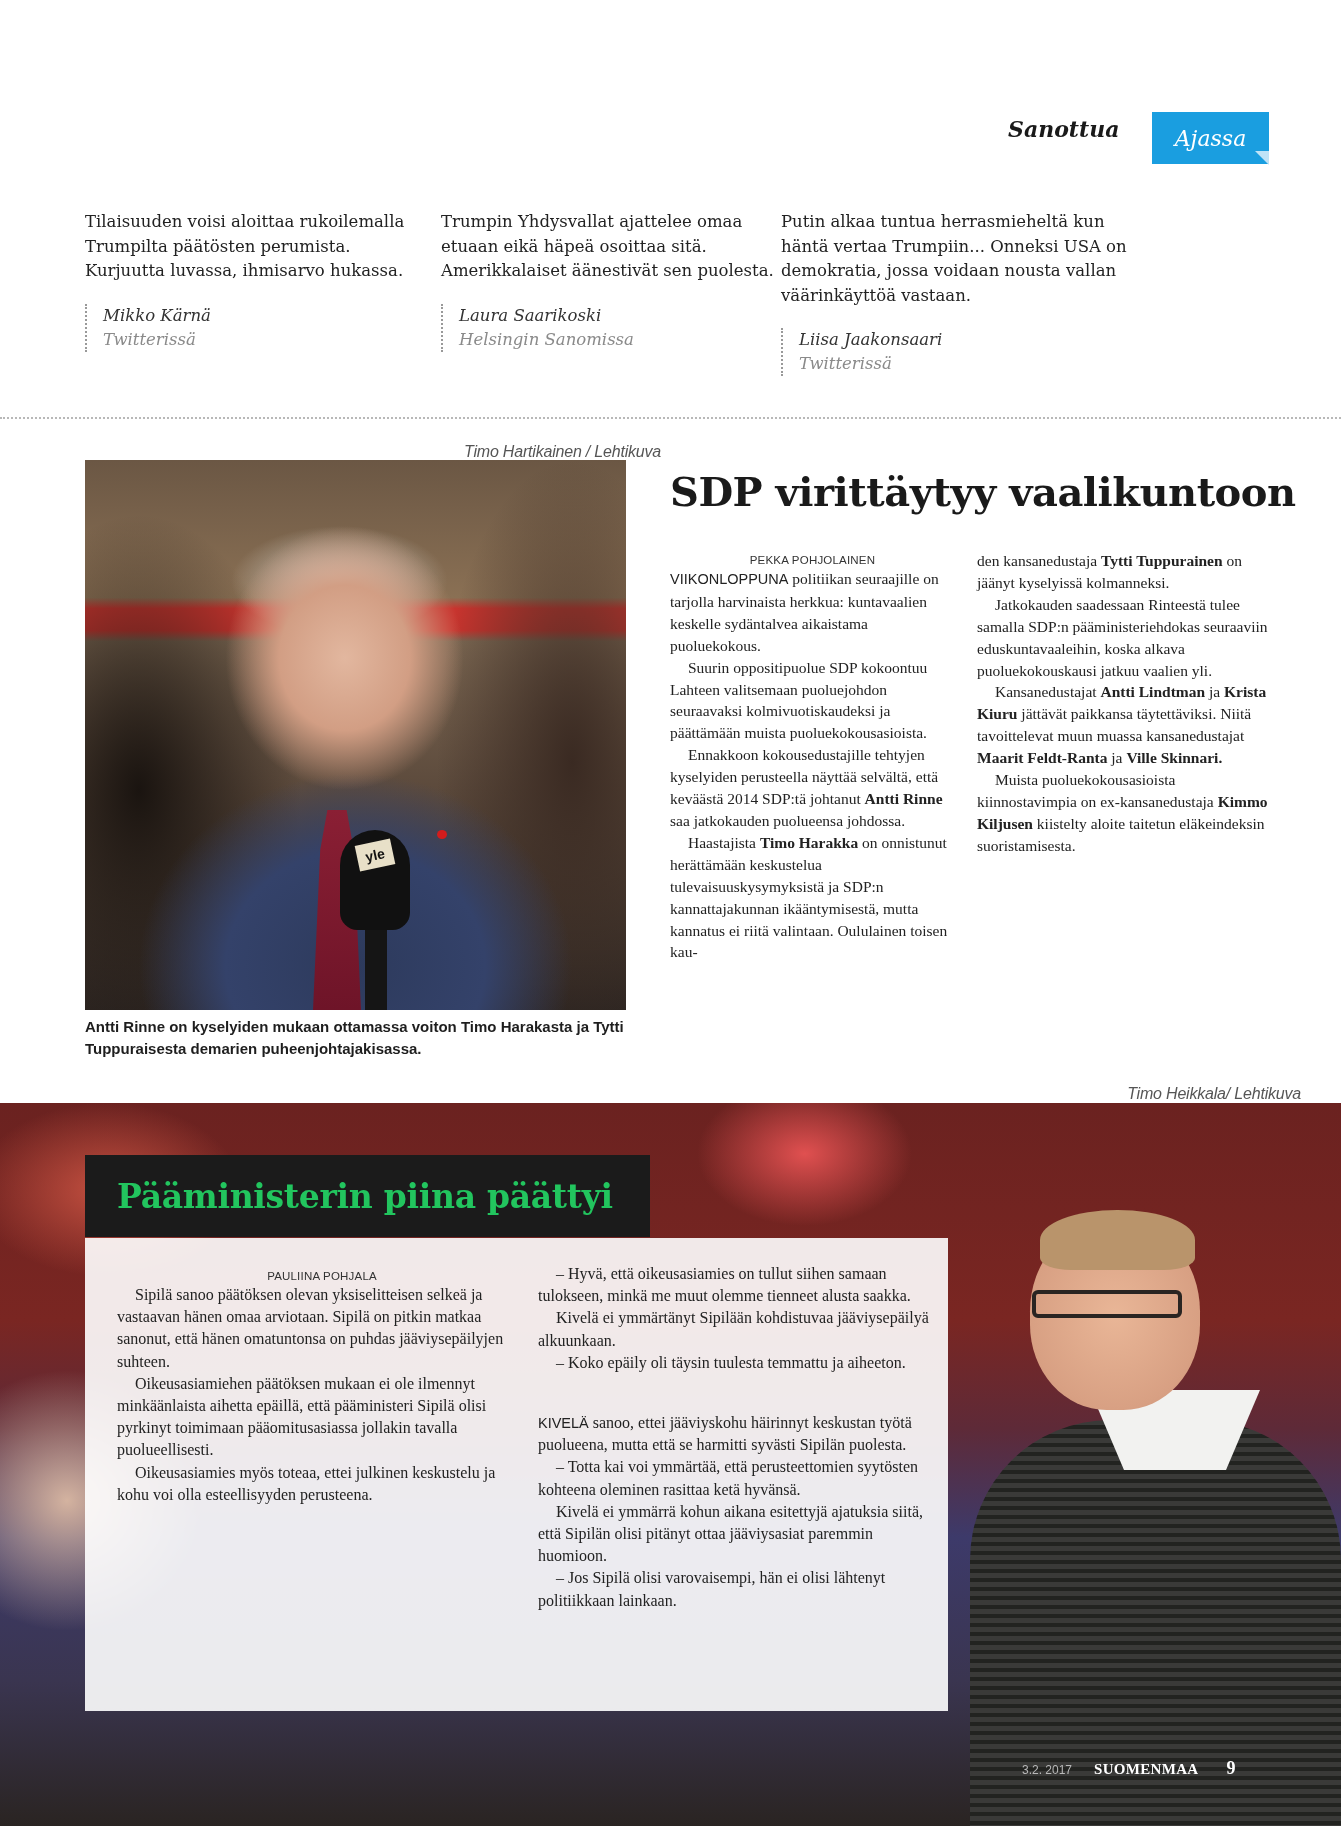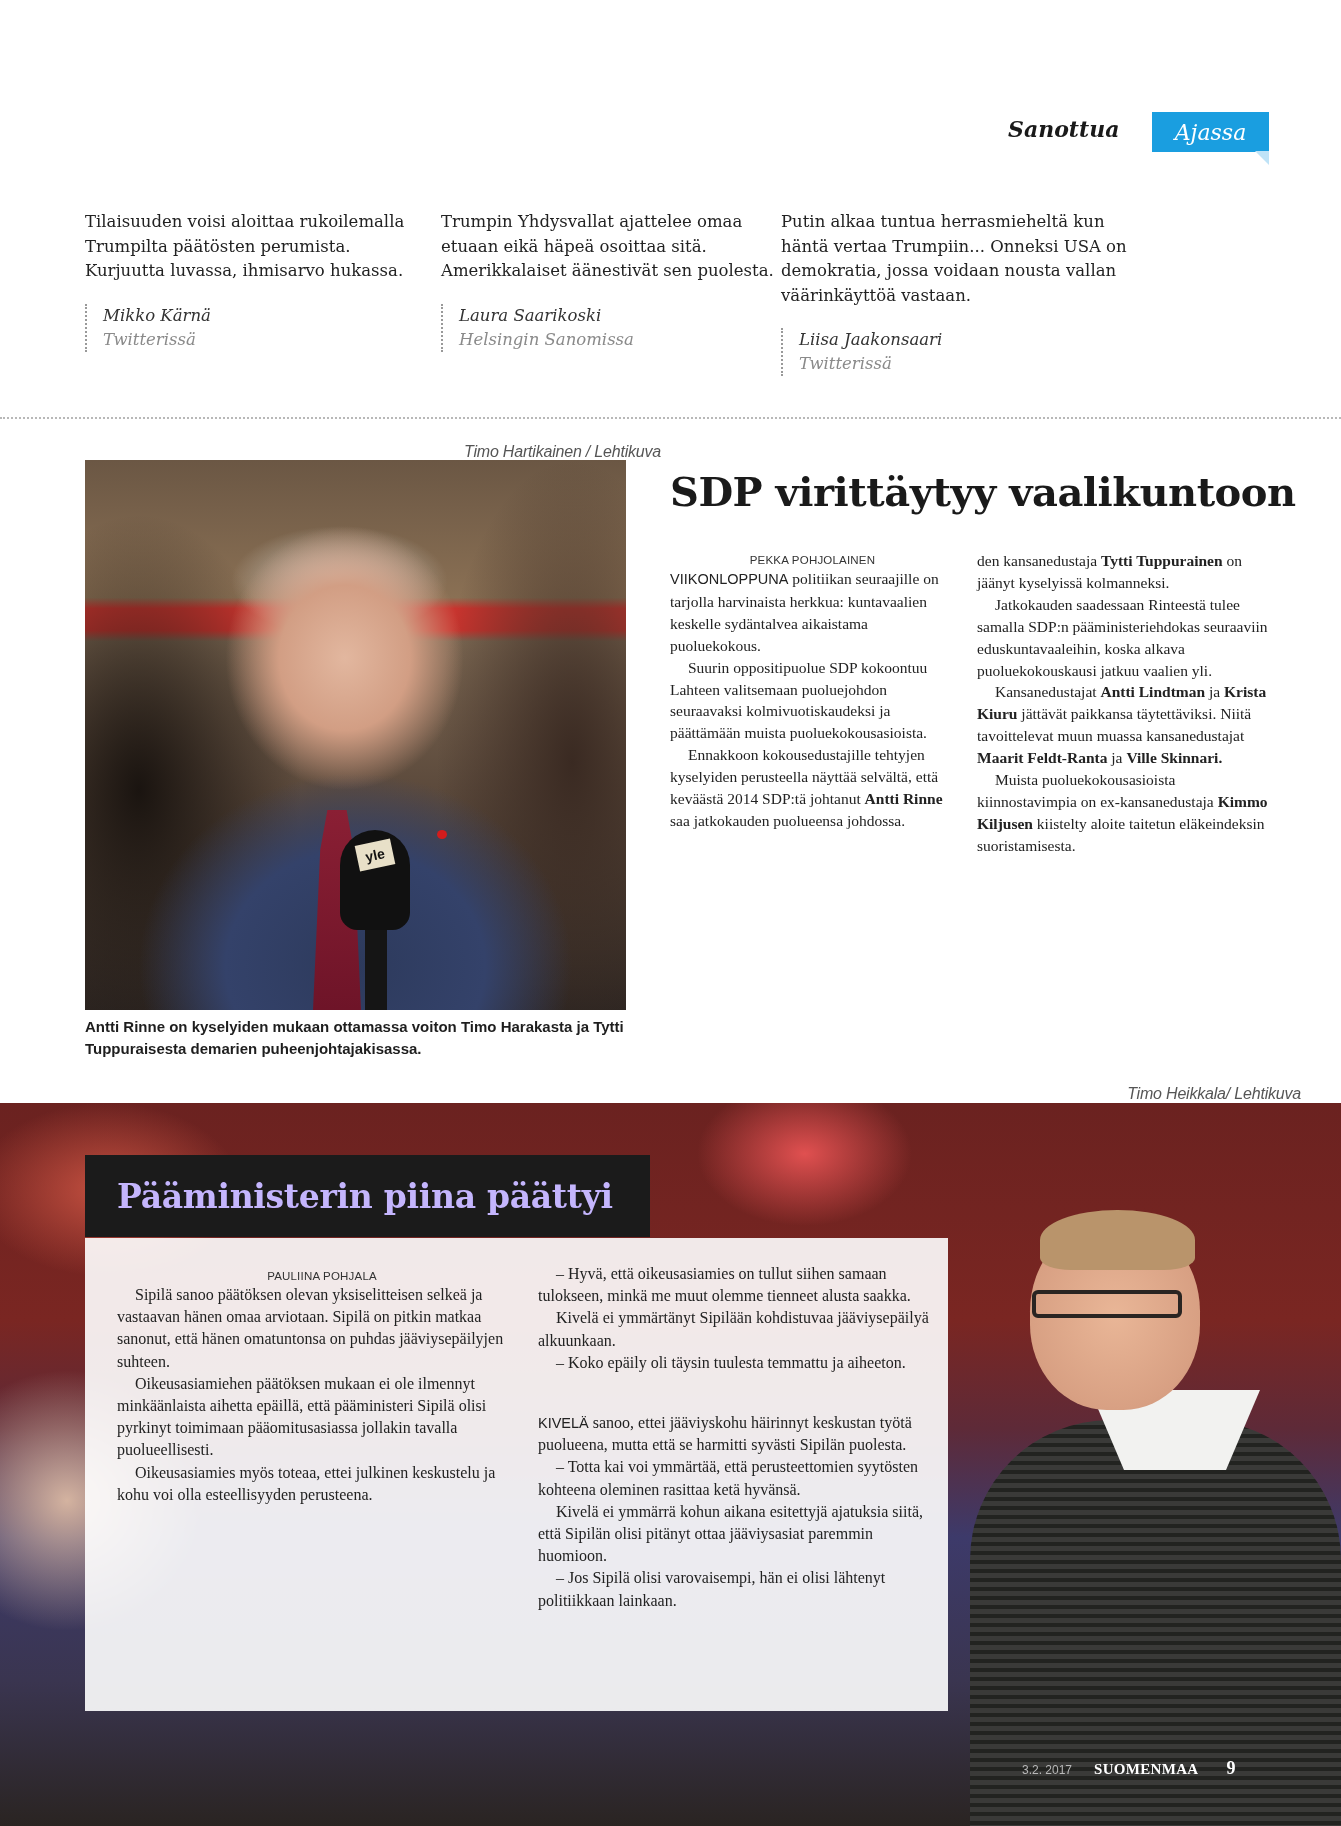--- a/index.html
+++ b/index.html
@@ -6,21 +6,21 @@
   html, body { width: 1341px; height: 1826px; background: #ffffff; overflow: hidden; }
   body { position: relative; font-family: "DejaVu Serif", serif; color: #1e1e1e; }
 
   
   .section-label {
     position: absolute; left: 1008px; top: 116px;
     font-family: "DejaVu Serif", serif; font-style: italic; font-weight: bold;
     font-size: 22px; color: #1a1a1a;
   }
   .section-tab {
-    position: absolute; left: 1152px; top: 112px; width: 117px; height: 40px;
+    position: absolute; left: 1152px; top: 112px; width: 117px; height: 52px;
     background: #1a9ee0; color: #fff;
     font-family: "DejaVu Serif", serif; font-style: italic; font-size: 22px;
     display: flex; align-items: center; justify-content: center;
   }
   .section-tab::after {
     content: ""; position: absolute; right: 0; top: 39px;
     width: 0; height: 0;
     border-left: 14px solid transparent;
     border-top: 14px solid #bfe3f7;
   }
@@ -142,21 +142,21 @@
     background: repeating-linear-gradient(180deg, #3a3a38 0px, #3a3a38 5px, #222320 5px, #222320 9px);
     border-radius: 140px 140px 0 0;
   }
 
   .headline-box {
     position: absolute; left: 85px; top: 1155px; width: 565px; height: 82px;
     background: #1b1b1b; display: flex; align-items: center; padding-left: 32px;
   }
   .headline-sipila {
     font-family: "DejaVu Serif", serif; font-weight: bold; font-size: 33px;
-    color: #c4b5fd; letter-spacing: -0.3px; white-space: nowrap;
+    color: #22c55e; letter-spacing: -0.3px; white-space: nowrap;
   }
   .panel {
     position: absolute; left: 85px; top: 1238px; width: 863px; height: 473px;
     background: rgba(255, 255, 255, 0.9);
   }
   .col-sip-1 { left: 117px; top: 1268px; width: 410px; }
   .col-sip-2 { left: 538px; top: 1263px; width: 400px; }
   .col-sip-1, .col-sip-2 { font-size: 16px; line-height: 22.2px; }
   .col-sip-1 p.gap, .col-sip-2 p.gap { margin-top: 38px; }
 
@@ -207,20 +207,21 @@
 </div>
 <div class="photo-caption">Antti Rinne on kyselyiden mukaan ottamassa voiton Timo Harakasta ja Tytti Tuppuraisesta demarien puheenjohtajakisassa.</div>
 
 <h1 class="headline-sdp">SDP virittäytyy vaalikuntoon</h1>
 
 <div class="col col-sdp-1">
   <div class="byline">Pekka Pohjolainen</div>
   <p class="first"><span class="lead">VIIKONLOPPUNA</span><span> politiikan seuraajille on tarjolla harvinaista herkkua: kuntavaalien keskelle sydäntalvea aikaistama puoluekokous.</span></p>
   <p>Suurin oppositipuolue SDP kokoontuu Lahteen valitsemaan puoluejohdon seuraavaksi kolmivuotiskaudeksi ja päättämään muista puoluekokousasioista.</p>
   <p><span>Ennakkoon kokousedustajille tehtyjen kyselyiden perusteella näyttää selvältä, että keväästä 2014 SDP:tä johtanut </span><b>Antti Rinne</b><span> saa jatkokauden puolueensa johdossa.</span></p>
+  <p><span>Haastajista </span><b>Timo Harakka</b><span> on onnistunut herättämään keskustelua tulevaisuuskysymyksistä ja SDP:n kannattajakunnan ikääntymisestä, mutta kannatus ei riitä valintaan. Oululainen toisen kau-</span></p>
 </div>
 
 <div class="col col-sdp-2">
   <p class="first"><span>den kansanedustaja </span><b>Tytti Tuppurainen</b><span> on jäänyt kyselyissä kolmanneksi.</span></p>
   <p>Jatkokauden saadessaan Rinteestä tulee samalla SDP:n pääministeriehdokas seuraaviin eduskuntavaaleihin, koska alkava puoluekokouskausi jatkuu vaalien yli.</p>
   <p><span>Kansanedustajat </span><b>Antti Lindtman</b><span> ja </span><b>Krista Kiuru</b><span> jättävät paikkansa täytettäviksi. Niitä tavoittelevat muun muassa kansanedustajat </span><b>Maarit Feldt-Ranta</b><span> ja </span><b>Ville Skinnari.</b></p>
   <p><span>Muista puoluekokousasioista kiinnostavimpia on ex-kansanedustaja </span><b>Kimmo Kiljusen</b><span> kiistelty aloite taitetun eläkeindeksin suoristamisesta.</span></p>
 </div>
 
 <div class="credit credit-2">Timo Heikkala/ Lehtikuva</div>

